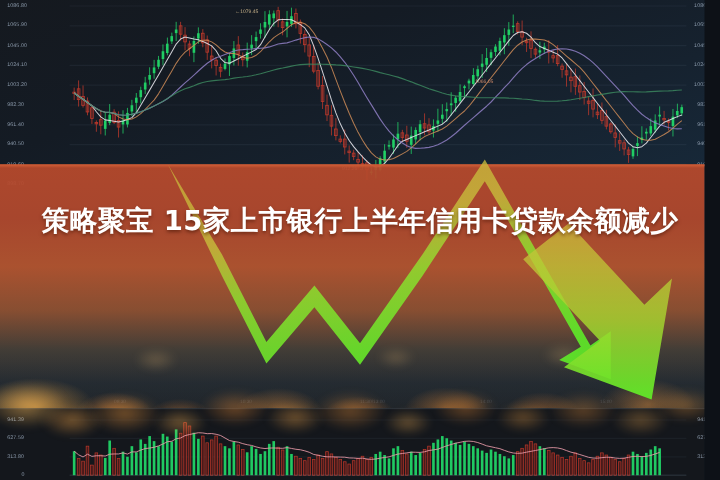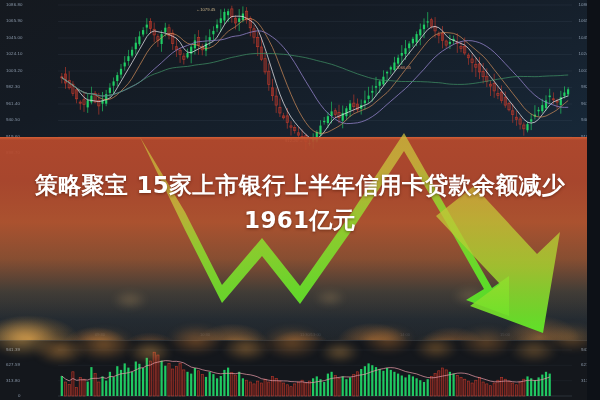--- a/index.html
+++ b/index.html
@@ -586,16 +586,15 @@
       </defs>
 
       <path d="M 140 137 L 185 212 L 222 285 L 262 238 L 300 286 L 352 212 L 404 133 L 452 218 L 492 288 L 509 276 L 509 316 L 466 300 L 484 289 L 446 222 L 404 151 L 352 230 L 300 304 L 262 256 L 222 303 L 185 230 Z" fill="url(#agrad)" stroke="none" opacity="0.95"></path>
 
       <path d="M 543 333 L 470 306 L 500 284 L 436 216 L 474 186 L 537 254 L 560 232 Z" fill="url(#agrad2)" opacity="0.97"></path>
     </svg>
   </div>
 
   <div id="headline">
     <div>策略聚宝 15家上市银行上半年信用卡贷款余额减少</div>
-    <div>1961亿元</div>
   </div>
 
 </div>
 
 </body></html>

